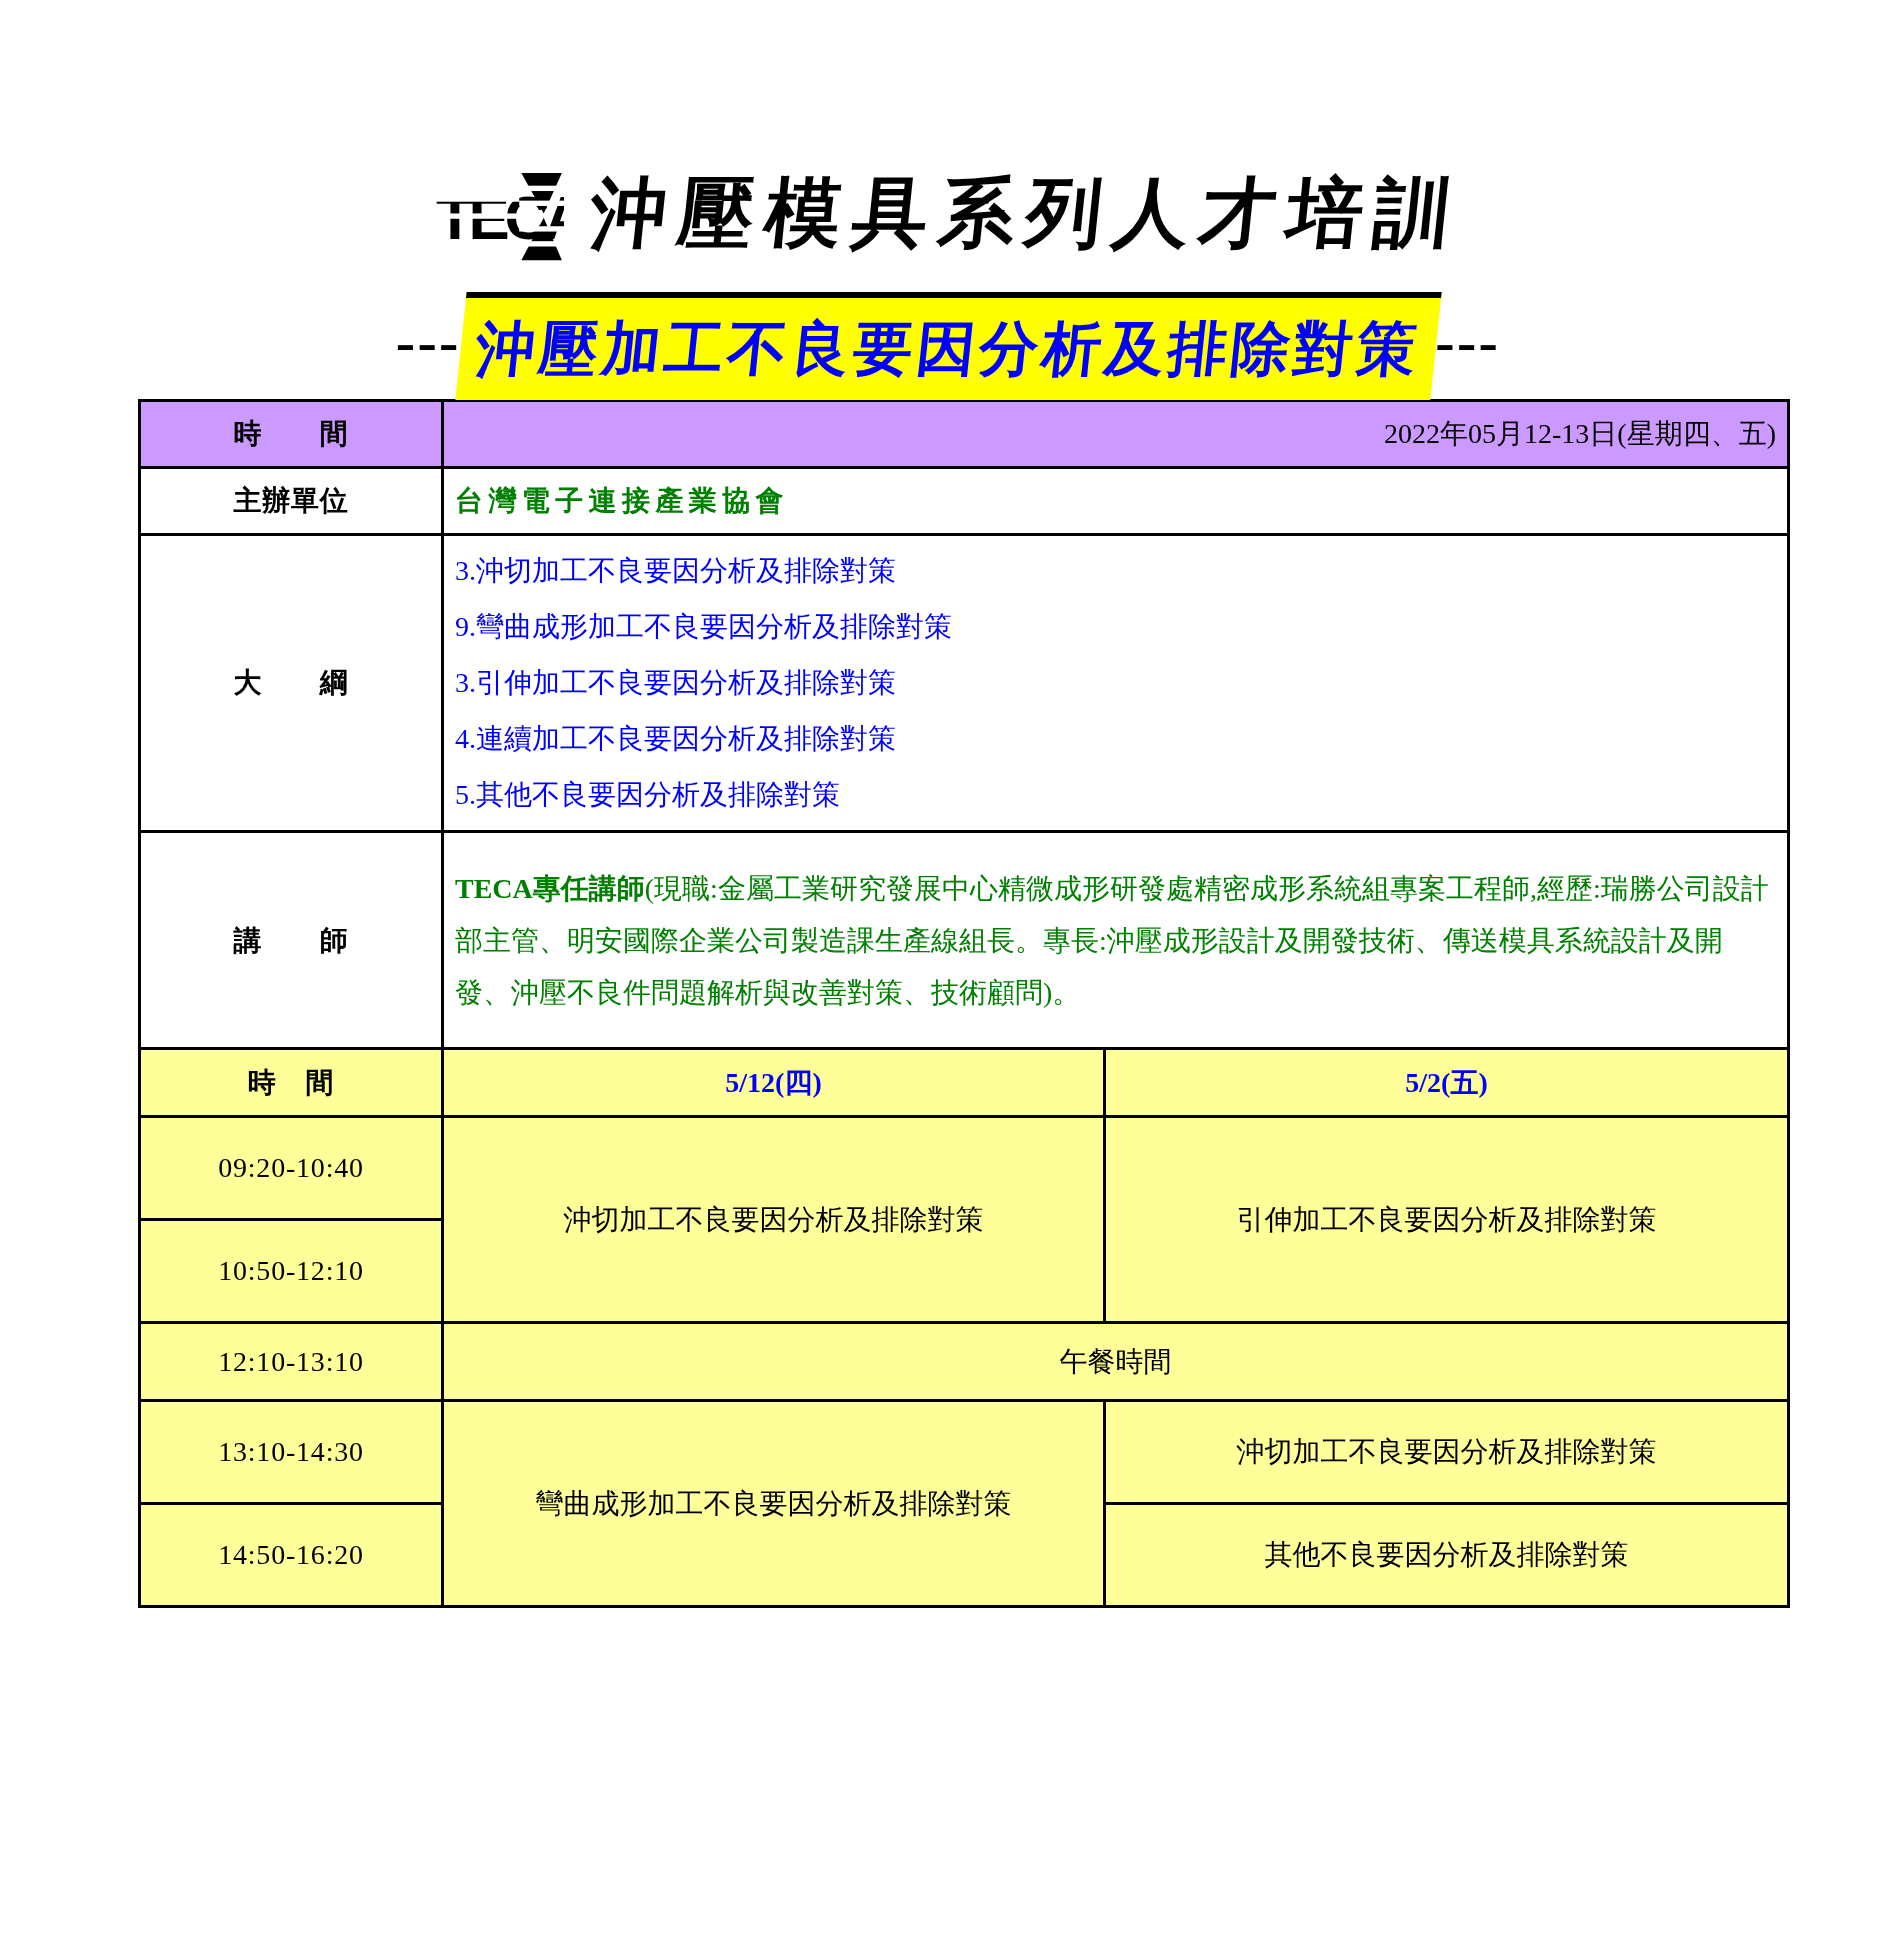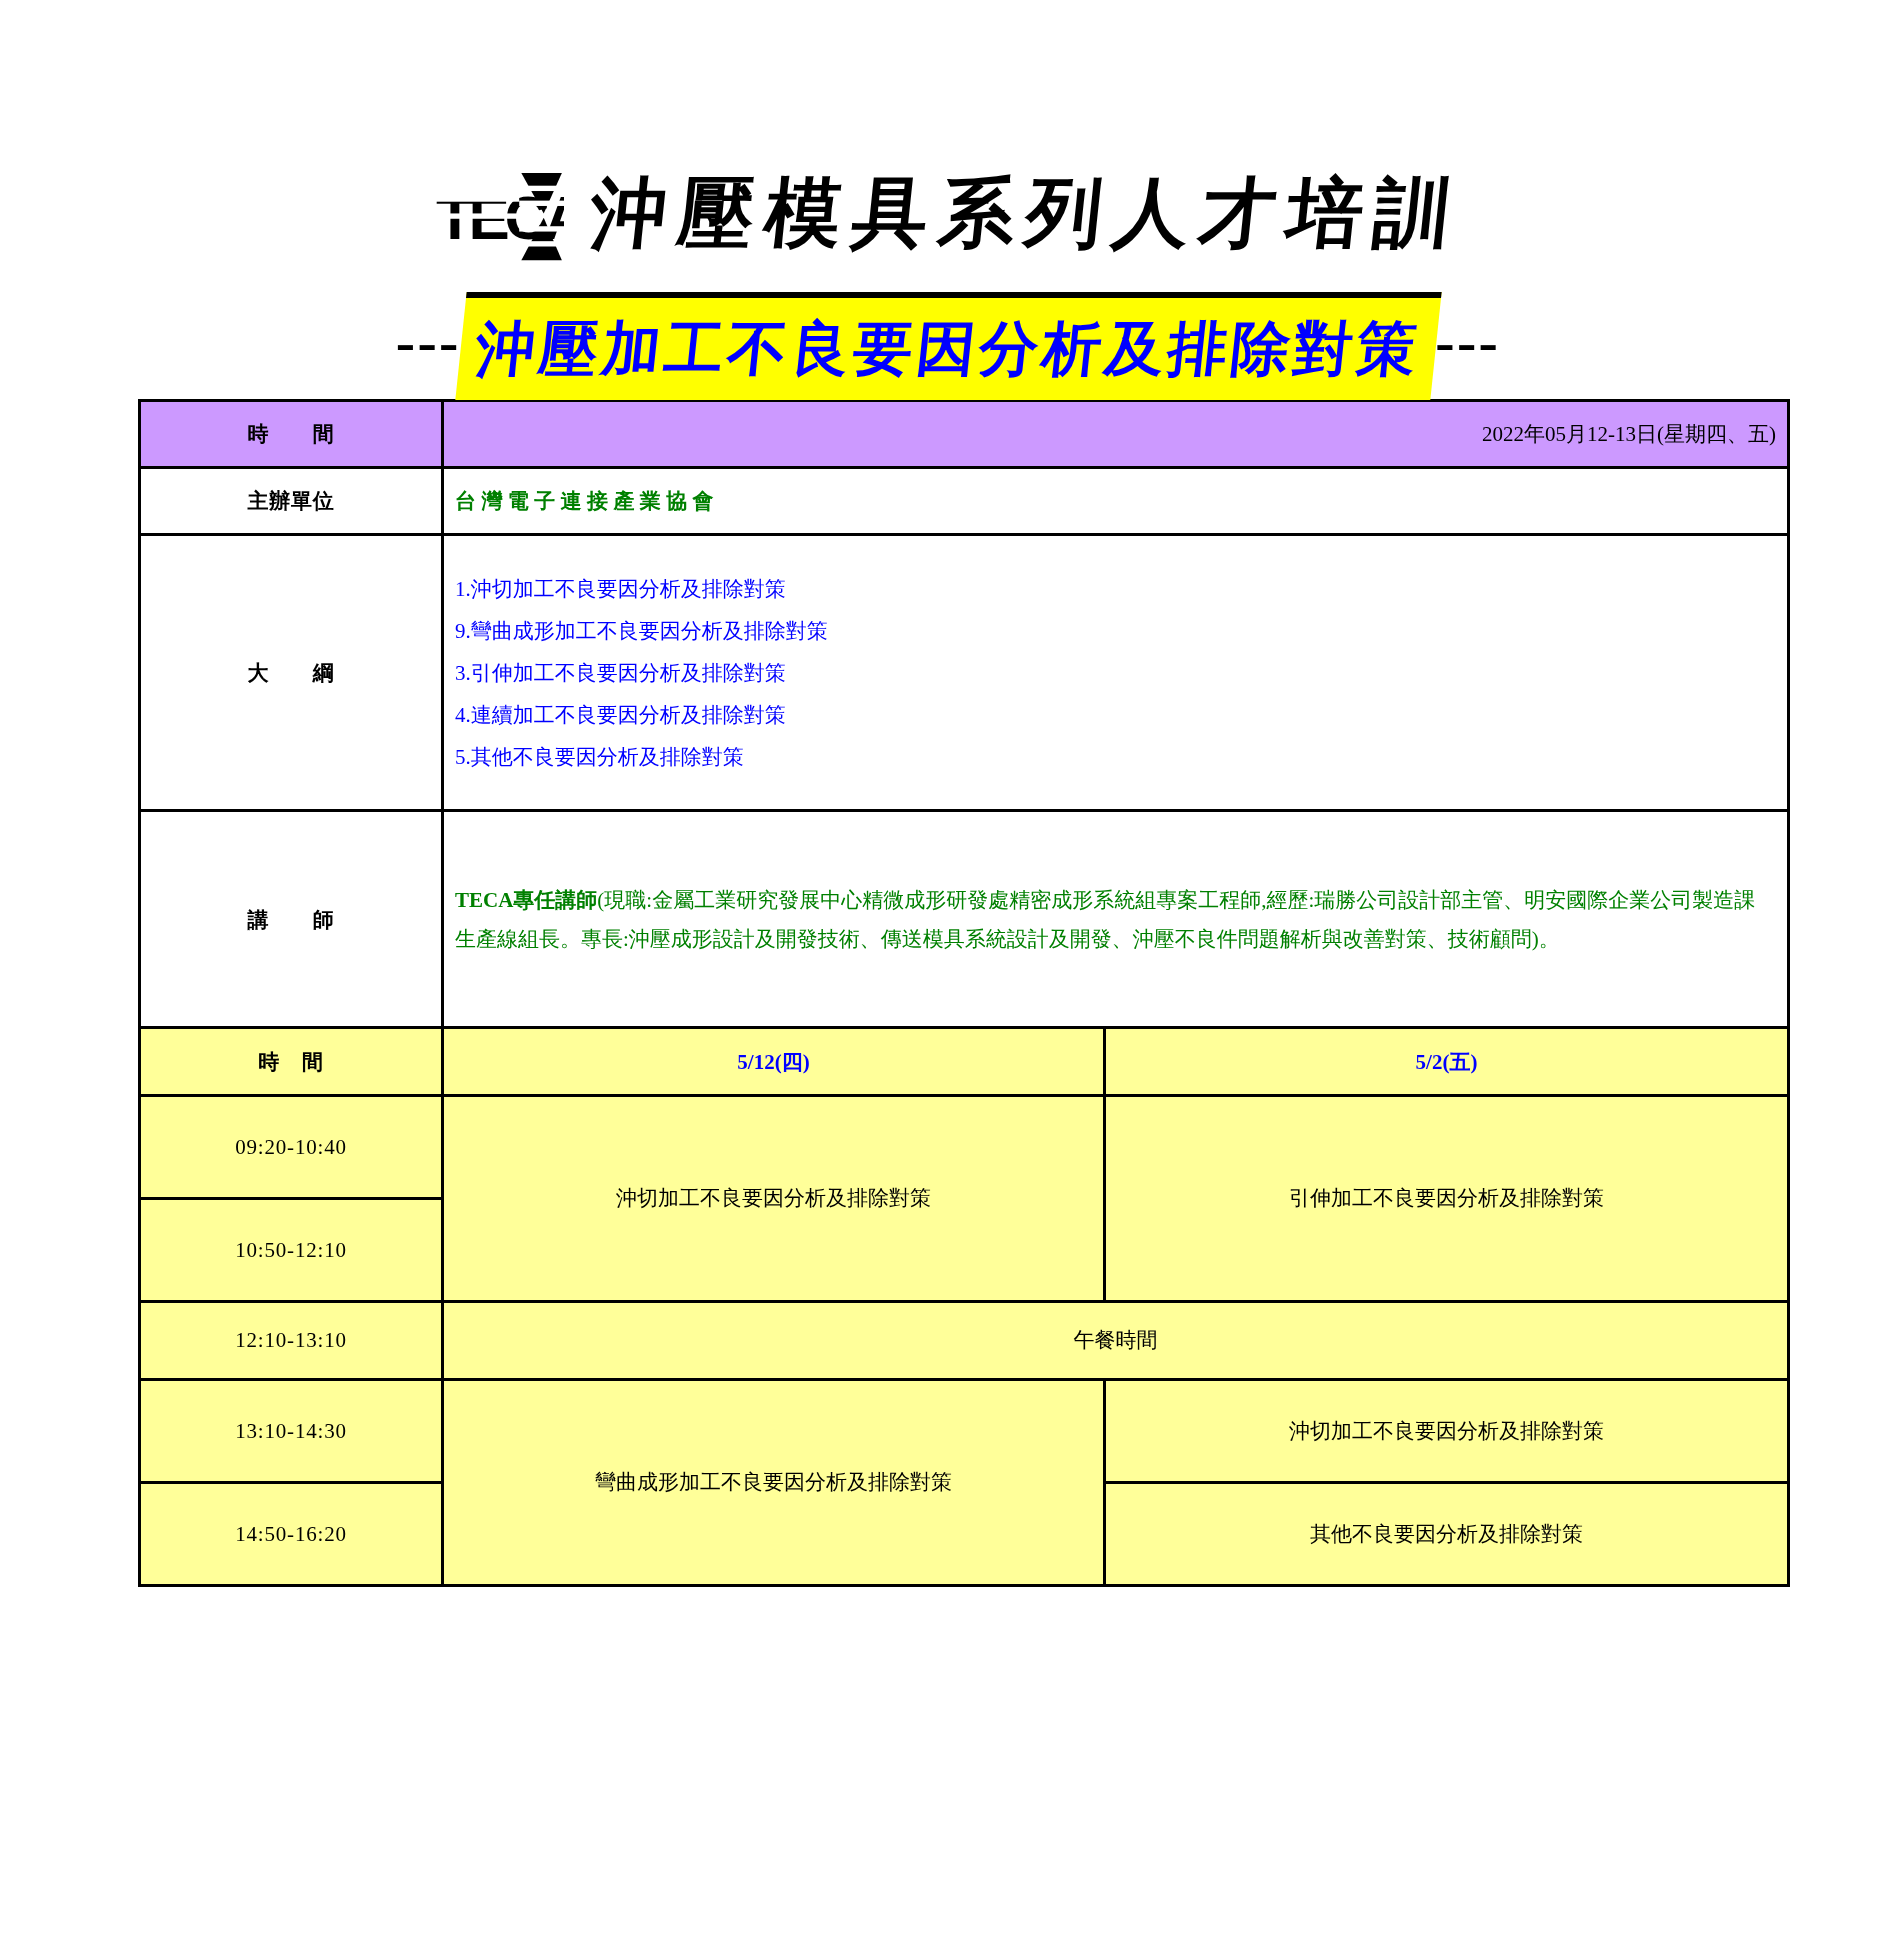--- a/index.html
+++ b/index.html
@@ -39,21 +39,21 @@
     transform:skewX(-6deg);white-space:nowrap;letter-spacing:3.9px;
   }
 
   
   table{border-collapse:collapse;table-layout:fixed;}
   .info-table,.sched-table{
     margin-left:138px;width:1652px;
   }
   .info-table td,.sched-table td{
     border:3.9px solid #000;
-    font-size:21px;
+    font-size:28px;
     padding:7px 11px;
     vertical-align:middle;
   }
   .sched-table{margin-top:-3.9px;}
   td.lbl{
     width:303px;text-align:center;font-weight:bold;letter-spacing:0.8px;
     background:#fff;
   }
   .row-time td{background:var(--bg-purple);}
   .val{text-align:left;}
@@ -107,21 +107,21 @@
       <td class="lbl h172">時　　間</td>
       <td class="val val-date">2022年05月12-13日(星期四、五)</td>
     </tr>
     <tr>
       <td class="lbl h172">主辦單位</td>
       <td class="val val-org">台灣電子連接產業協會</td>
     </tr>
     <tr>
       <td class="lbl h710">大　　綱</td>
       <td class="val val-outline">
-        <div>1.沖切加工不良要因分析及排除對策</div>
+        <div>3.沖切加工不良要因分析及排除對策</div>
         <div>9.彎曲成形加工不良要因分析及排除對策</div>
         <div>3.引伸加工不良要因分析及排除對策</div>
         <div>4.連續加工不良要因分析及排除對策</div>
         <div>5.其他不良要因分析及排除對策</div>
       </td>
     </tr>
     <tr>
       <td class="lbl h560">講　　師</td>
       <td class="val val-lect"><span class="b">TECA專任講師</span><span>(現職:金屬工業研究發展中心精微成形研發處精密成形系統組專案工程師,經歷:瑞勝公司設計部主管、明安國際企業公司製造課生產線組長。專長:沖壓成形設計及開發技術、傳送模具系統設計及開發、沖壓不良件問題解析與改善對策、技術顧問)。</span></td>
     </tr>

